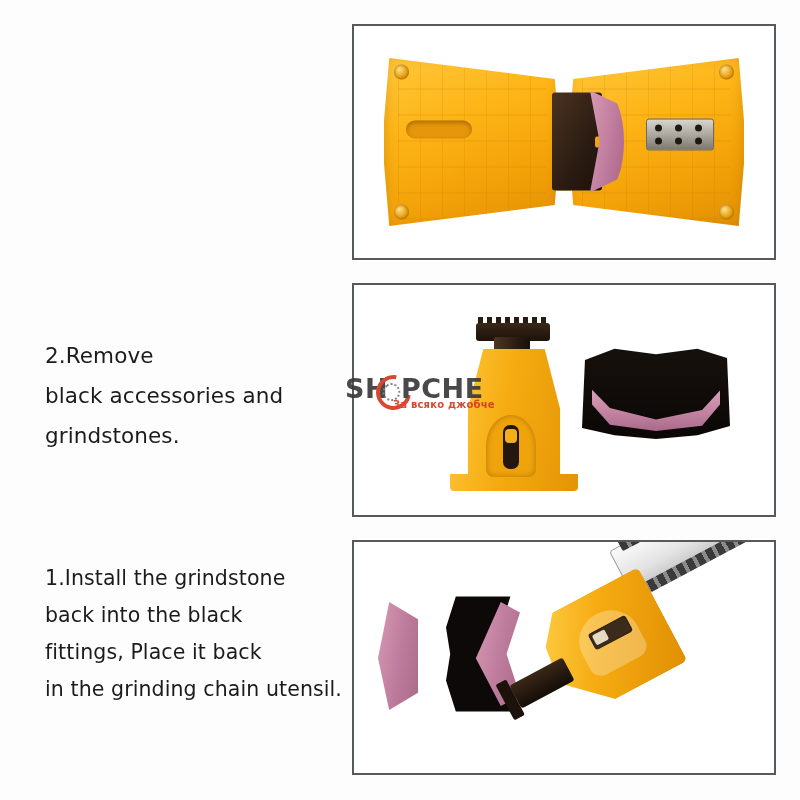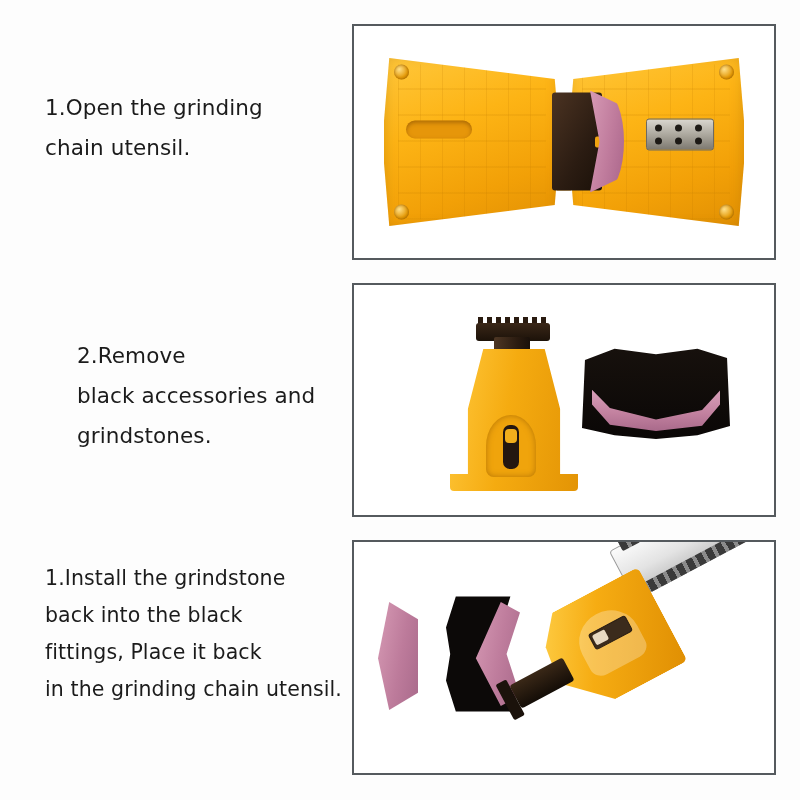--- a/index.html
+++ b/index.html
@@ -12,21 +12,21 @@
   }
   .page{position:absolute;inset:0;width:800px;height:800px;}
 
   
   .steps{position:absolute;left:0;top:0;width:352px;height:800px;}
   .step{position:absolute;left:45px;color:#1b1b1b;
         font-family:"DejaVu Sans", sans-serif;
         font-size:21.5px;line-height:40px;font-weight:400;
         letter-spacing:.1px;white-space:pre-line;}
   #step1{top:88px;}
-  #step2{top:336px;margin-left:32px;}
+  #step2{top:336px;}
   #step3{top:560px;font-size:20.5px;line-height:37px;}
 
   
   .panel{position:absolute;background:#ffffff;
          border:2px solid #555a5e;
          box-sizing:border-box;overflow:hidden;}
   #panel1{left:352px;top:24px;width:424px;height:236px;}
   #panel2{left:352px;top:283px;width:424px;height:234px;}
   #panel3{left:352px;top:540px;width:424px;height:235px;}
   .stage{position:absolute;inset:0;}
@@ -146,22 +146,20 @@
   .wm .tag{position:absolute;left:48px;top:25px;
       font-family:"DejaVu Sans", sans-serif;font-weight:700;font-size:10px;
       color:#d23a20;letter-spacing:.2px;}
 </style>
 </head>
 <body>
 
 <div class="page">
 
   <div class="steps">
-    <div class="step" id="step1">1.Open the grinding
-chain utensil.</div>
     <div class="step" id="step2">2.Remove
 black accessories and
 grindstones.</div>
     <div class="step" id="step3">1.Install the grindstone
 back into the black
 fittings,  Place it back
 in the grinding chain utensil.</div>
   </div>
 
   <div class="panel" id="panel1">
@@ -226,14 +224,20 @@
         <div class="chain b"></div>
         <div class="holder">
           <div class="lens"></div>
           <div class="slot"></div>
         </div>
         <div class="stud"></div>
       </div>
     </div>
   </div>
 
+  <div class="wm">
+    <div class="word">SH</div>
+    <div class="swoosh"></div>
+    <div class="word" style="left:56px;">PCHE</div>
+    <div class="tag">За всяко джобче</div>
+  </div>
 
 </div>
 
 </body></html>

